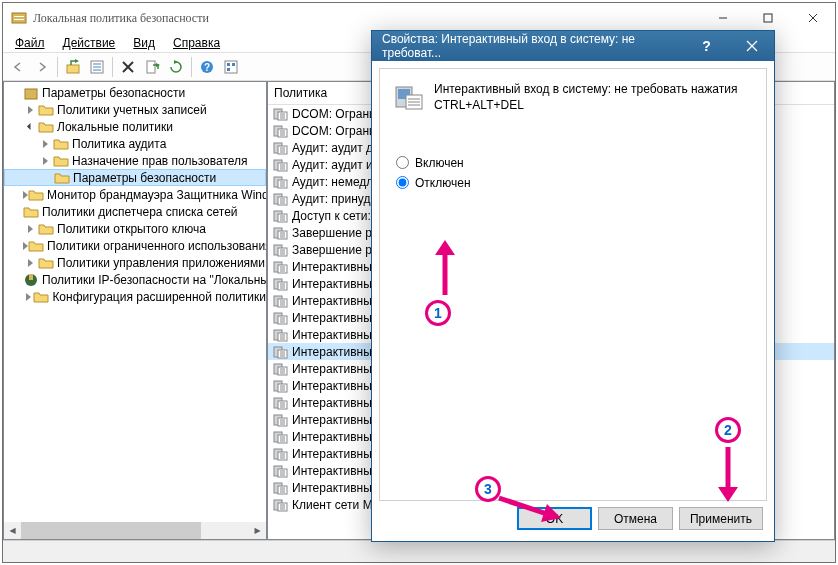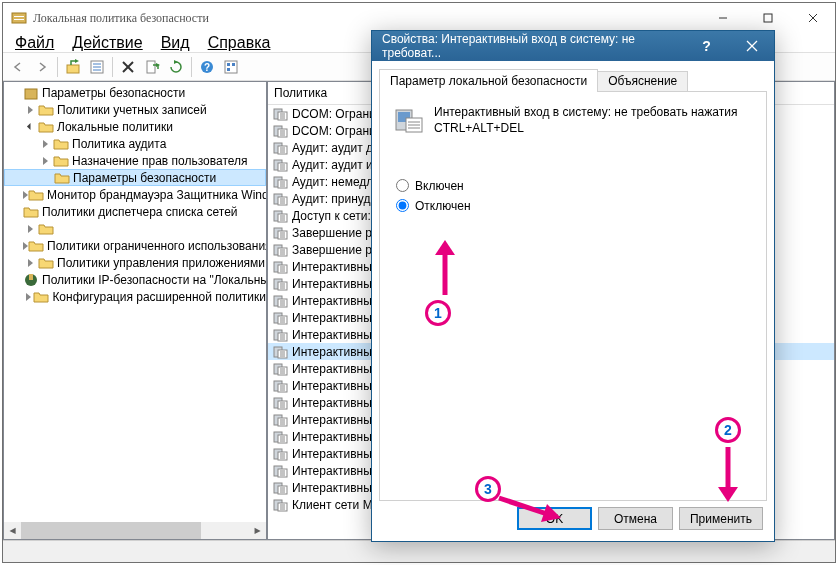--- a/index.html
+++ b/index.html
@@ -7,21 +7,21 @@
 
   
   .main-window { width: 834px; height: 561px; border: 1px solid #707070; background: #fff; position: absolute; top: 2px; left: 2px; display: flex; flex-direction: column; }
   .main-titlebar { height: 30px; display: flex; align-items: center; padding: 0 0 0 8px; background: #fff; }
   .main-titlebar .title-icon { width: 16px; height: 16px; margin-right: 6px; }
   .main-titlebar .title-text { flex: 1; font-size: 12px; color: #555; font-family: Liberation Serif, serif; }
   .window-controls { display: flex; }
   .window-controls .ctrl { width: 45px; height: 29px; display: flex; align-items: center; justify-content: center; color: #555; }
 
   .menubar { height: 20px; display: flex; align-items: center; padding: 0 4px; gap: 2px; border-bottom: 1px solid #e0e0e0; }
-  .menubar .mitem { padding: 2px 8px; font-size: 16px; }
+  .menubar .mitem { padding: 2px 8px; font-size: 12px; }
   .menubar .mitem .ul { text-decoration: underline; }
 
   .toolbar { height: 28px; display: flex; align-items: center; padding: 0 4px; gap: 2px; border-bottom: 1px solid #e0e0e0; background: #fdfdfd; }
   .toolbar .tbtn { width: 22px; height: 22px; display: flex; align-items: center; justify-content: center; border: 1px solid transparent; }
   .toolbar .sep { width: 1px; height: 20px; background: #d0d0d0; margin: 0 2px; }
 
   .content-area { flex: 1; display: flex; overflow: hidden; position: relative; }
   .tree-panel { width: 264px; border: 1px solid #828790; margin: 0 0 0 0; background: #fff; overflow: hidden; position: relative; }
   .tree { padding: 2px 0; font-size: 12px; white-space: nowrap; overflow: hidden; }
   .tree-row { display: flex; align-items: center; height: 17px; padding-left: 4px; }
@@ -254,20 +254,21 @@
             </span>
           <span class="tree-label">Политики диспетчера списка сетей</span>
         </div>
         <div class="tree-row" style="padding-left:19px">
           <span class="tw closed"></span>
           <span class="tree-icon">
               <svg width="16" height="16">
                 <path d="M1 4 L6 4 L7 6 L15 6 L15 13 L1 13 Z" fill="#f7d774" stroke="#b89334"></path>
               </svg>
             </span>
+          <span class="tree-label">Политики открытого ключа</span>
         </div>
         <div class="tree-row" style="padding-left:19px">
           <span class="tw closed"></span>
           <span class="tree-icon">
               <svg width="16" height="16">
                 <path d="M1 4 L6 4 L7 6 L15 6 L15 13 L1 13 Z" fill="#f7d774" stroke="#b89334"></path>
               </svg>
             </span>
           <span class="tree-label">Политики ограниченного использования</span>
         </div>
@@ -614,24 +615,20 @@
       <div class="dctrl help">?</div>
       <div class="dctrl">
           <svg width="12" height="12">
             <line x1="1" y1="1" x2="11" y2="11" stroke="#fff" stroke-width="1.3"></line>
             <line x1="11" y1="1" x2="1" y2="11" stroke="#fff" stroke-width="1.3"></line>
           </svg>
         </div>
     </div>
   </div>
   <div class="dlg-body">
-    <div class="tabstrip">
-      <div class="tab active">Параметр локальной безопасности</div>
-      <div class="tab inactive">Объяснение</div>
-    </div>
     <div class="tabpage">
       <div class="policy-header">
         <div class="policy-icon">
           <svg width="32" height="32" viewBox="0 0 32 32">
               <rect x="4" y="6" width="16" height="20" fill="#d0d6dc" stroke="#888"></rect>
               <rect x="6" y="8" width="12" height="10" fill="#6a9acd"></rect>
               <rect x="14" y="14" width="16" height="14" fill="#fff" stroke="#888"></rect>
               <line x1="16" y1="18" x2="28" y2="18" stroke="#888"></line>
               <line x1="16" y1="21" x2="28" y2="21" stroke="#888"></line>
               <line x1="16" y1="24" x2="28" y2="24" stroke="#888"></line>

